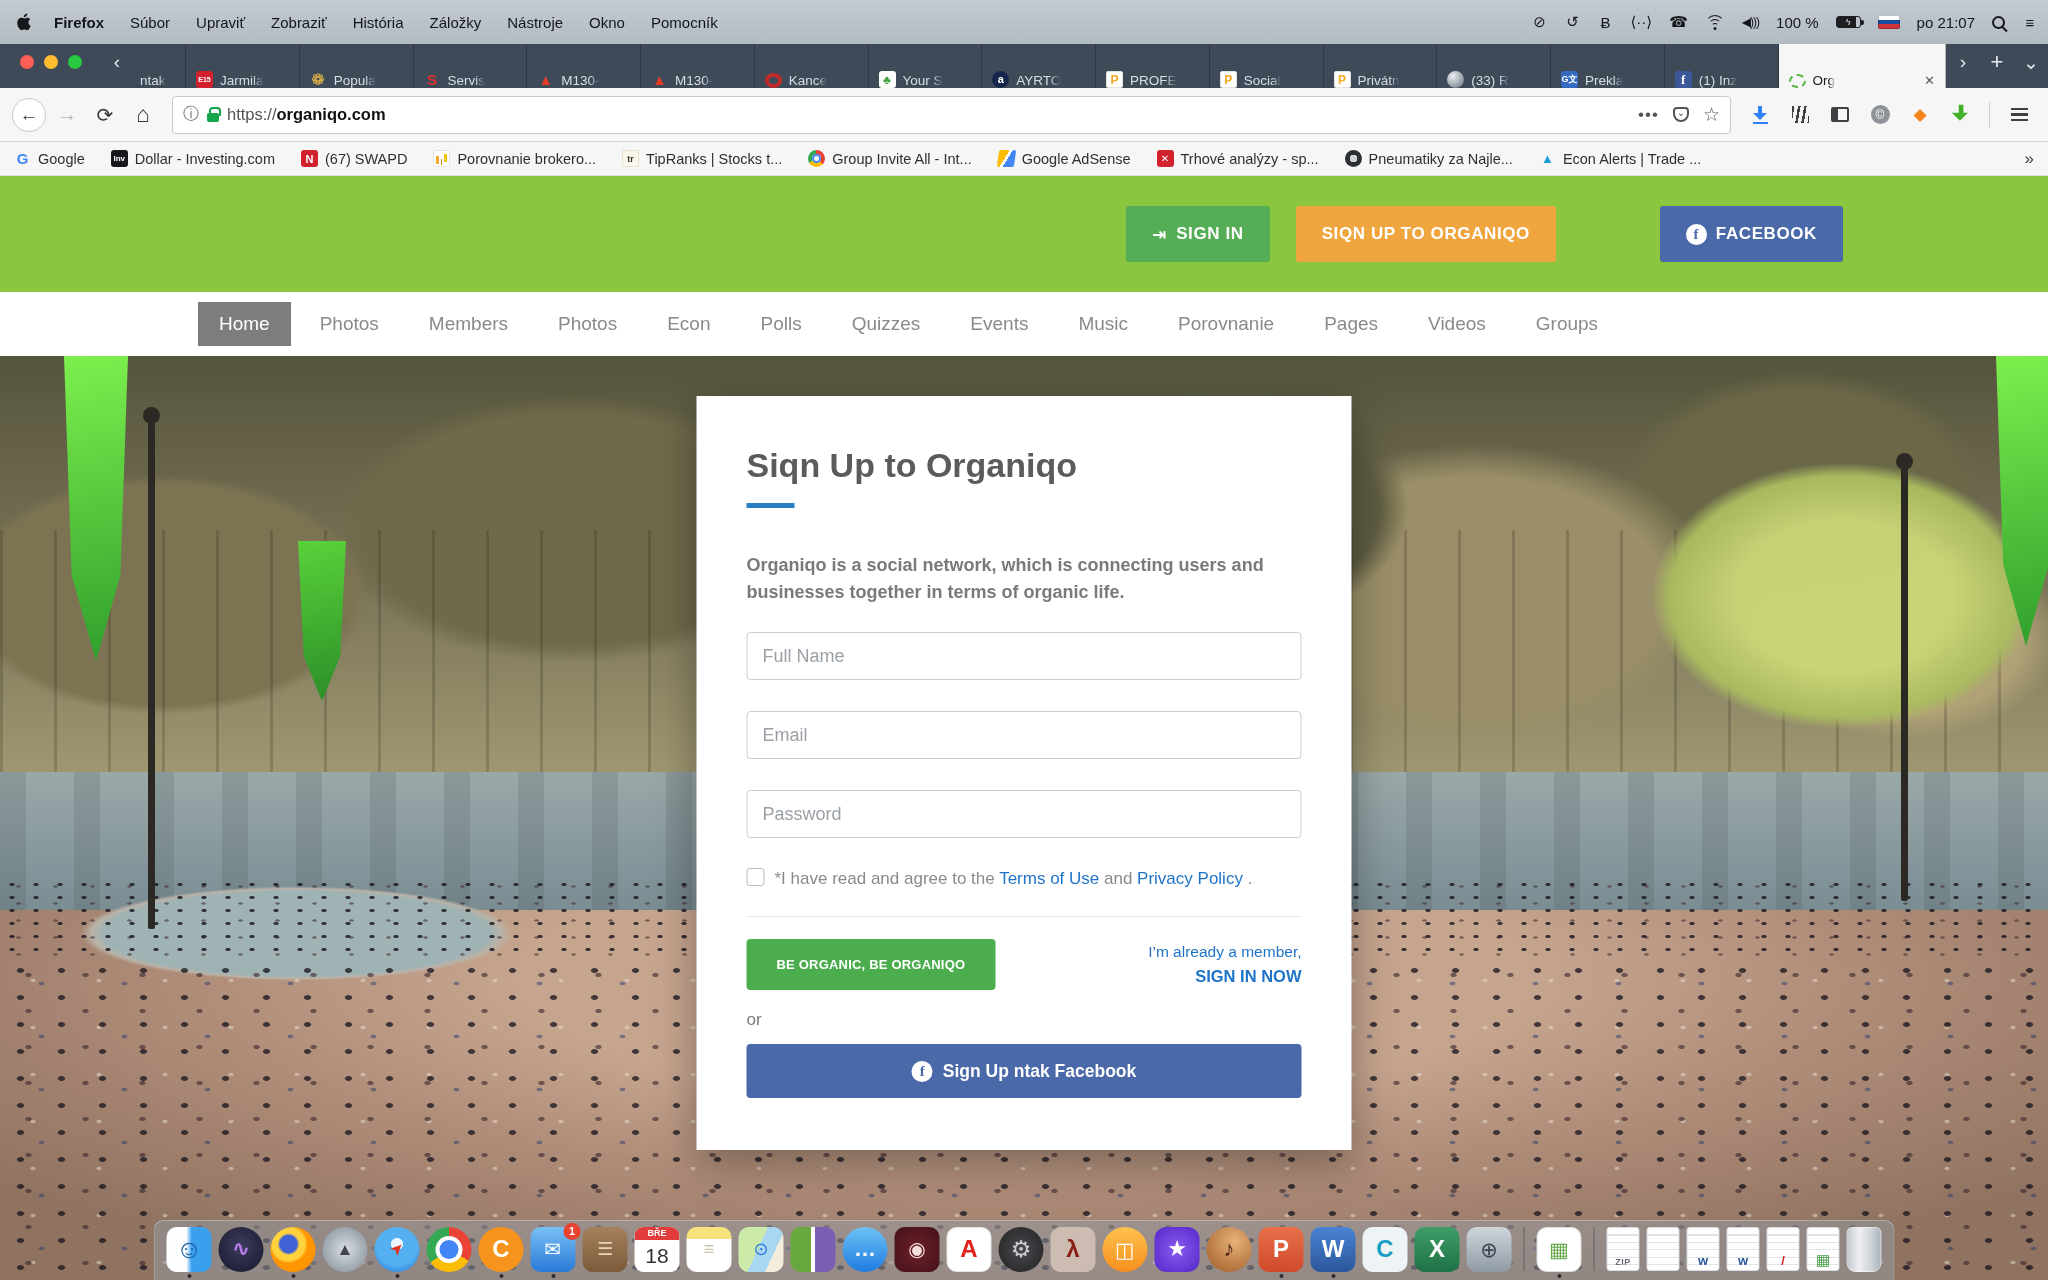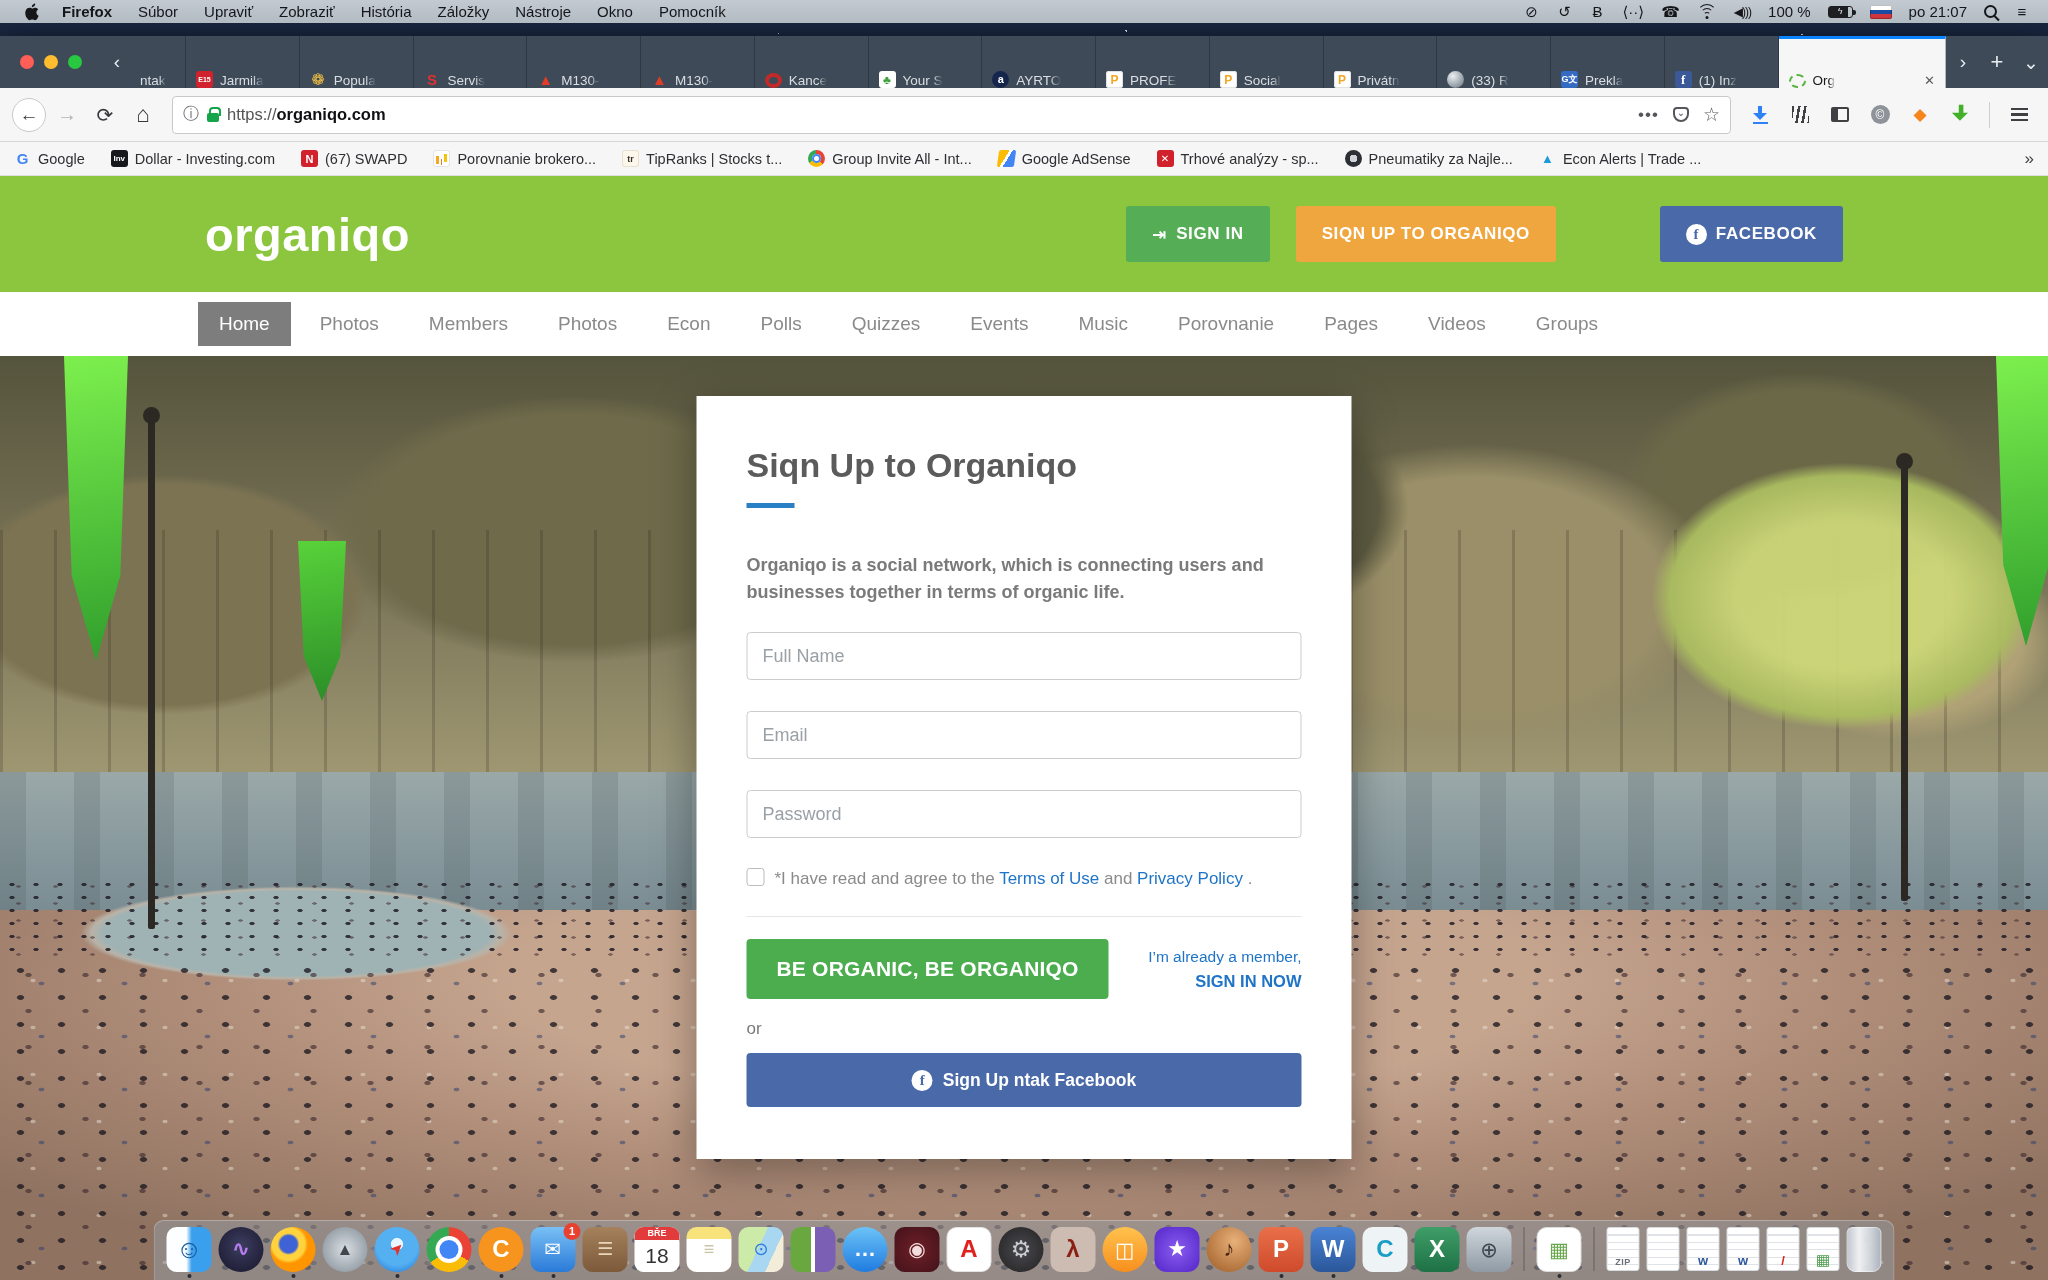--- a/index.html
+++ b/index.html
@@ -8,22 +8,22 @@
   .screen{position:relative;width:2048px;height:1280px;
     background:
       radial-gradient(1.5px 1.5px at 12% 3%,#cfd6ff 50%,transparent 51%),
       radial-gradient(1.5px 1.5px at 38% 2.6%,#aab4d8 50%,transparent 51%),
       radial-gradient(2px 2px at 55% 2.4%,#dfe6ff 50%,transparent 51%),
       radial-gradient(1.5px 1.5px at 71% 3%,#9aa6cc 50%,transparent 51%),
       radial-gradient(1.5px 1.5px at 88% 2.7%,#cfd6ff 50%,transparent 51%),
       linear-gradient(180deg,#1b2a44 0,#0d1526 14%,#0a111f 100%)}
 
   
-  .menubar{position:absolute;top:0;left:0;right:0;height:23px;display:flex;align-items:center;
-    background:linear-gradient(#c3cad2,#b2bac2);color:#15161a;font-size:15px;padding:0 18px;z-index:60}
+  .menubar{position:absolute;top:0;left:0;right:0;height:44px;display:flex;align-items:center;
+    background:linear-gradient(#c3cad2,#b2bac2);color:#15161a;font-size:15px;padding:0 10px;z-index:60}
   .menubar .apple{display:flex;align-items:center;margin:0 10px 0 6px}
   .mitem{padding:0 13px;white-space:nowrap}
   .mitem.app{font-weight:700}
   .mspacer{flex:1}
   .mstatus{display:flex;align-items:center;gap:17px;font-size:15px}
   .sico{display:inline-flex;align-items:center;justify-content:center;min-width:16px;color:#15161a;font-size:15px}
   .i-wifi{width:20px;height:15px;position:relative;display:inline-block}
   .i-wifi b{position:absolute;left:50%;transform:translateX(-50%);border:1.7px solid #15161a;border-radius:50%;
     border-bottom-color:transparent;border-left-color:transparent;border-right-color:transparent}
   .i-wifi .w1{width:20px;height:20px;top:0}.i-wifi .w2{width:13px;height:13px;top:4px}.i-wifi .w3{width:7px;height:7px;top:8px}
@@ -175,21 +175,21 @@
   .mline{width:48px;height:5px;background:#2980c4;margin-bottom:44px}
   .mdesc{font-size:18px;font-weight:700;color:#7a7a7a;line-height:1.5;margin-bottom:26px}
   .minput{width:100%;height:48px;border:1px solid #ccc;border-radius:4px;padding:0 15px;font-size:18px;color:#333;
     margin-bottom:31px;font-family:inherit;outline:none}
   .minput::placeholder{color:#9aa0a6}
   .terms{font-size:17px;color:#8a8a8a;line-height:1.6;margin:-4px 0 24px;display:flex;gap:10px;align-items:flex-start}
   .cb{flex:0 0 18px;width:18px;height:18px;border:1px solid #bbb;border-radius:3px;background:#fff;margin-top:3px}
   .terms a{color:#1f74c8;text-decoration:none}
   .mdivider{height:1px;background:#e6e6e6;margin-bottom:22px}
   .mrow{display:flex;align-items:center;margin-bottom:20px}
-  .msubmit{background:#4cad4f;border:none;color:#fff;font-weight:700;font-size:21px;padding:18px 30px;border-radius:4px;
+  .msubmit{background:#4cad4f;border:none;color:#fff;font-weight:700;font-size:13px;padding:18px 30px;border-radius:4px;
     cursor:pointer;font-family:inherit;letter-spacing:.2px}
   .member{margin-left:auto;text-align:right;color:#1f74c8}
   .member .l1{font-size:15.5px;margin-bottom:6px}
   .member .l2{font-size:16.5px;font-weight:700}
   .mor{font-size:17px;color:#7a7a7a;margin-bottom:14px}
   .mfb{width:100%;height:54px;background:#4a69a8;border:none;border-radius:4px;color:#fff;font-weight:700;font-size:17.5px;
     display:flex;align-items:center;justify-content:center;gap:10px;cursor:pointer;font-family:inherit}
 
   
   .dock{position:absolute;bottom:0;left:50%;transform:translateX(-50%);height:60px;z-index:70;
@@ -446,21 +446,20 @@
         </div>
         <div class="bm">
           <span class="bmico bm-econ">▲</span>
           <span>Econ Alerts | Trade ...</span>
         </div>
         <span class="bmmore">»</span>
       </div>
 
     <div class="page">
       <div class="siteheader">
-        <span class="logo">organiqo</span>
         <div class="hbtns">
           <button class="hbtn signin">
             <span>⇥</span>
             <span>SIGN IN</span>
           </button>
           <button class="hbtn signup">
               <span>SIQN UP TO ORGANIQO</span>
             </button>
           <button class="hbtn fb">
             <span class="fcirc">f</span>

